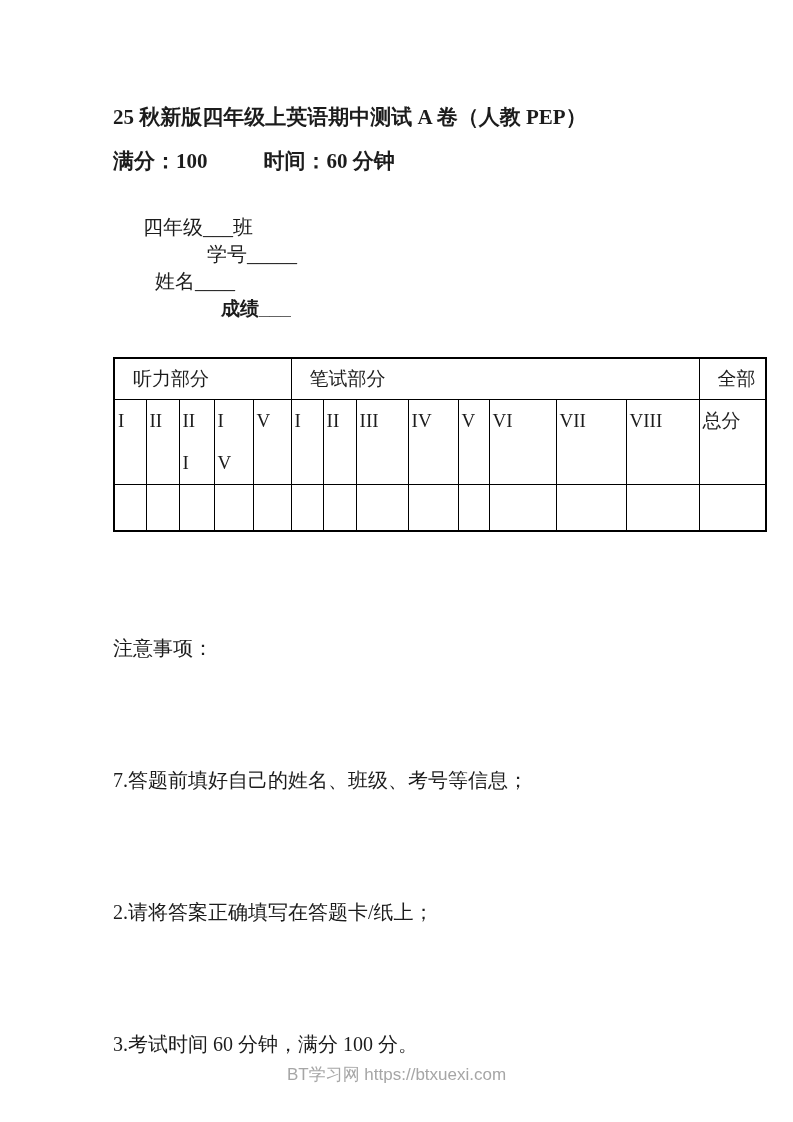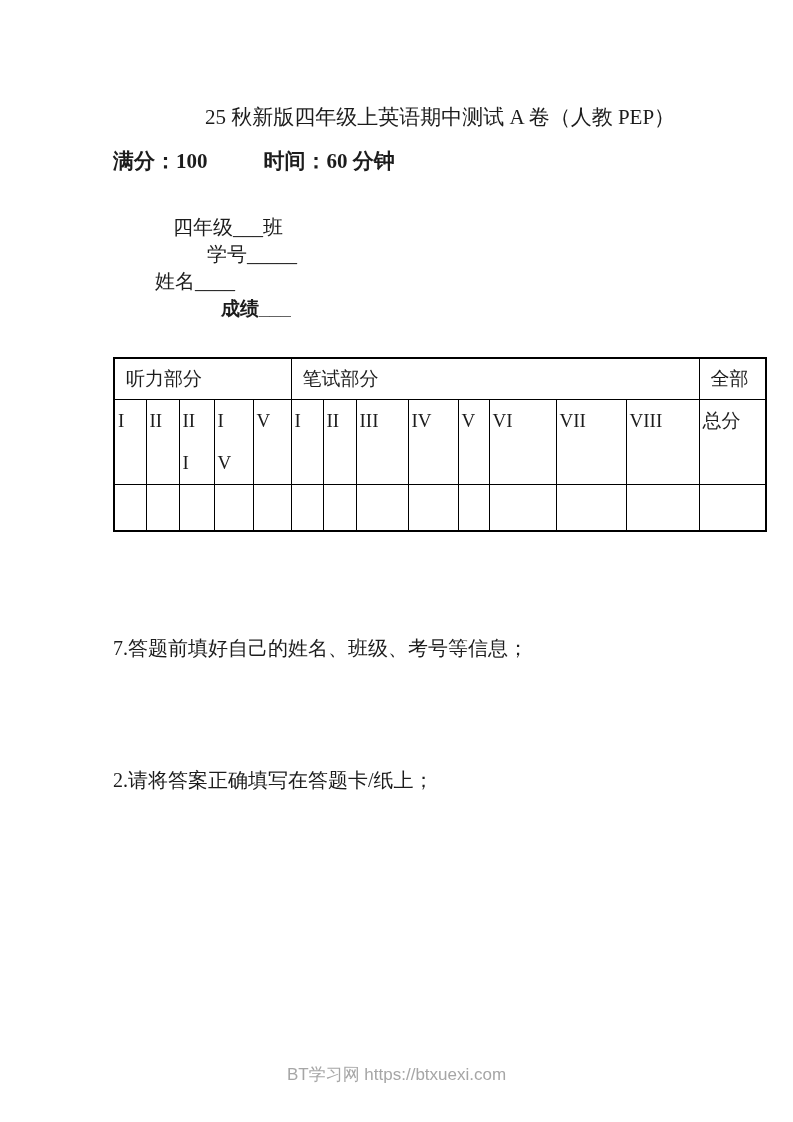--- a/index.html
+++ b/index.html
@@ -3,37 +3,37 @@
 <meta charset="utf-8">
 <style>
   html,body { margin:0; padding:0; background:#ffffff; }
   .page {
     position:relative; width:793px; height:1122px; background:#ffffff;
     font-family:"Liberation Serif","DejaVu Serif",serif;
     color:#1c1c1c; overflow:hidden;
   }
   .doc { position:absolute; left:113px; top:0; width:654px; }
 
-  .title { padding-top:102px; text-align:center; font-size:21px; line-height:30px; white-space:pre; }
+  .title { padding-top:102px; font-size:21px; line-height:30px; white-space:pre;font-weight:bold; }
 
   .score-line { margin-top:16px; display:flex; justify-content:flex-start; gap:56px;
                 font-weight:bold; font-size:21px; line-height:26px; white-space:pre; }
 
   .info-line { margin-top:13px; font-size:20px; line-height:27px; white-space:pre; }
-  .info-line .i1 { margin-left:30px; }
+  .info-line .i1 { }
   .info-line .i2 { margin-left:64px; }
   .info-line .i3 { margin-left:12px; }
   .info-line .i4 { margin-left:78px; font-weight:bold;
                    font-family:"Liberation Sans","DejaVu Sans",sans-serif; font-size:19px; }
 
   table.score-table { margin-top:8px; border-collapse:collapse; table-layout:fixed;
                       width:654px; font-size:19px; }
   table.score-table td { border:1px solid #000; padding:0 3px; overflow:hidden; }
   table.score-table { border:2px solid #000; }
-  tr.r1 td { height:40px; vertical-align:middle; padding-left:11px; }
+  tr.r1 td { height:40px; vertical-align:middle; padding-left:18px; }
   tr.r2 td { height:84px; vertical-align:top; line-height:42px; white-space:pre-line; padding-top:0; }
   tr.r3 td { height:45px; }
 
   .notices { margin-top:6px; font-size:20px; line-height:44px; white-space:pre; }
 
   .footer { position:absolute; left:0; top:1063px; width:793px; text-align:center;
             font-family:"Liberation Sans","DejaVu Sans",sans-serif;
             font-size:17px; color:#a6a6a6; line-height:24px; }
 </style>
 </head>
@@ -110,20 +110,22 @@
             <td></td>
         <td></td>
             <td></td>
         <td></td>
             <td></td>
       </tr>
     </tbody>
       </table>
 
     <div class="notices">
+      <div>注意事项：</div>
       <div>7.答题前填好自己的姓名、班级、考号等信息；</div>
       <div>2.请将答案正确填写在答题卡/纸上；</div>
+      <div>3.考试时间 60 分钟，满分 100 分。</div>
     </div>
 
   </div>
 
   <div class="footer">BT学习网 https://btxuexi.com</div>
 </div>
 
 </body></html>

